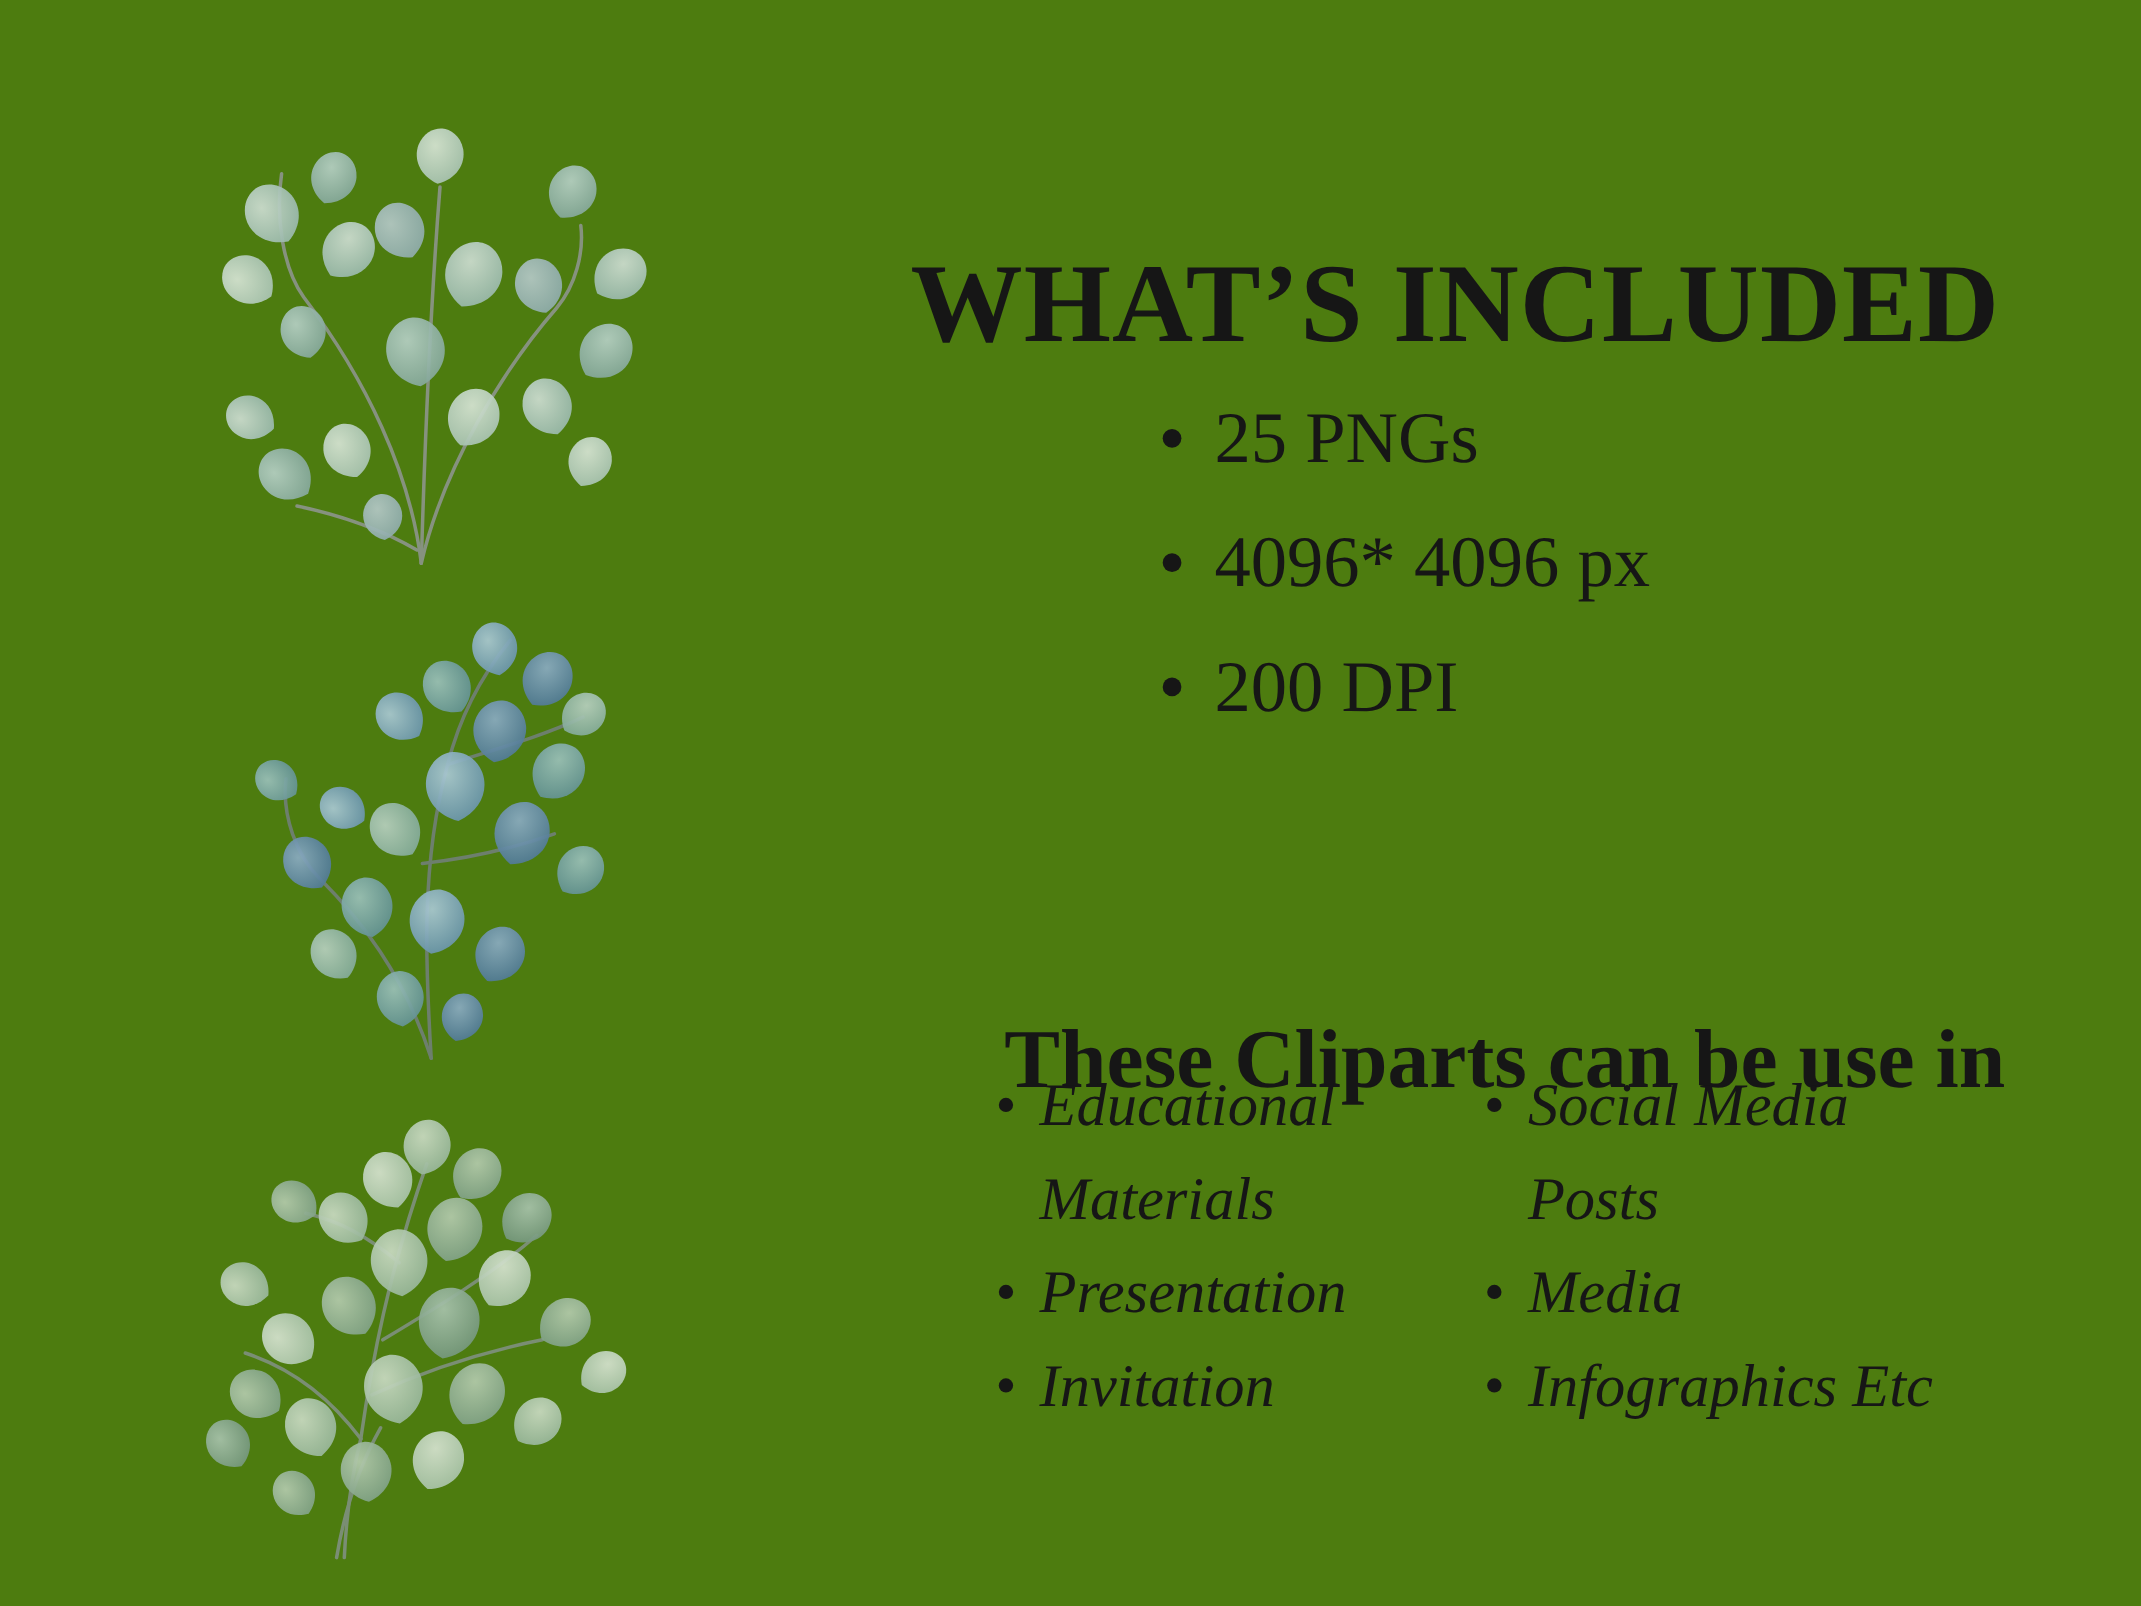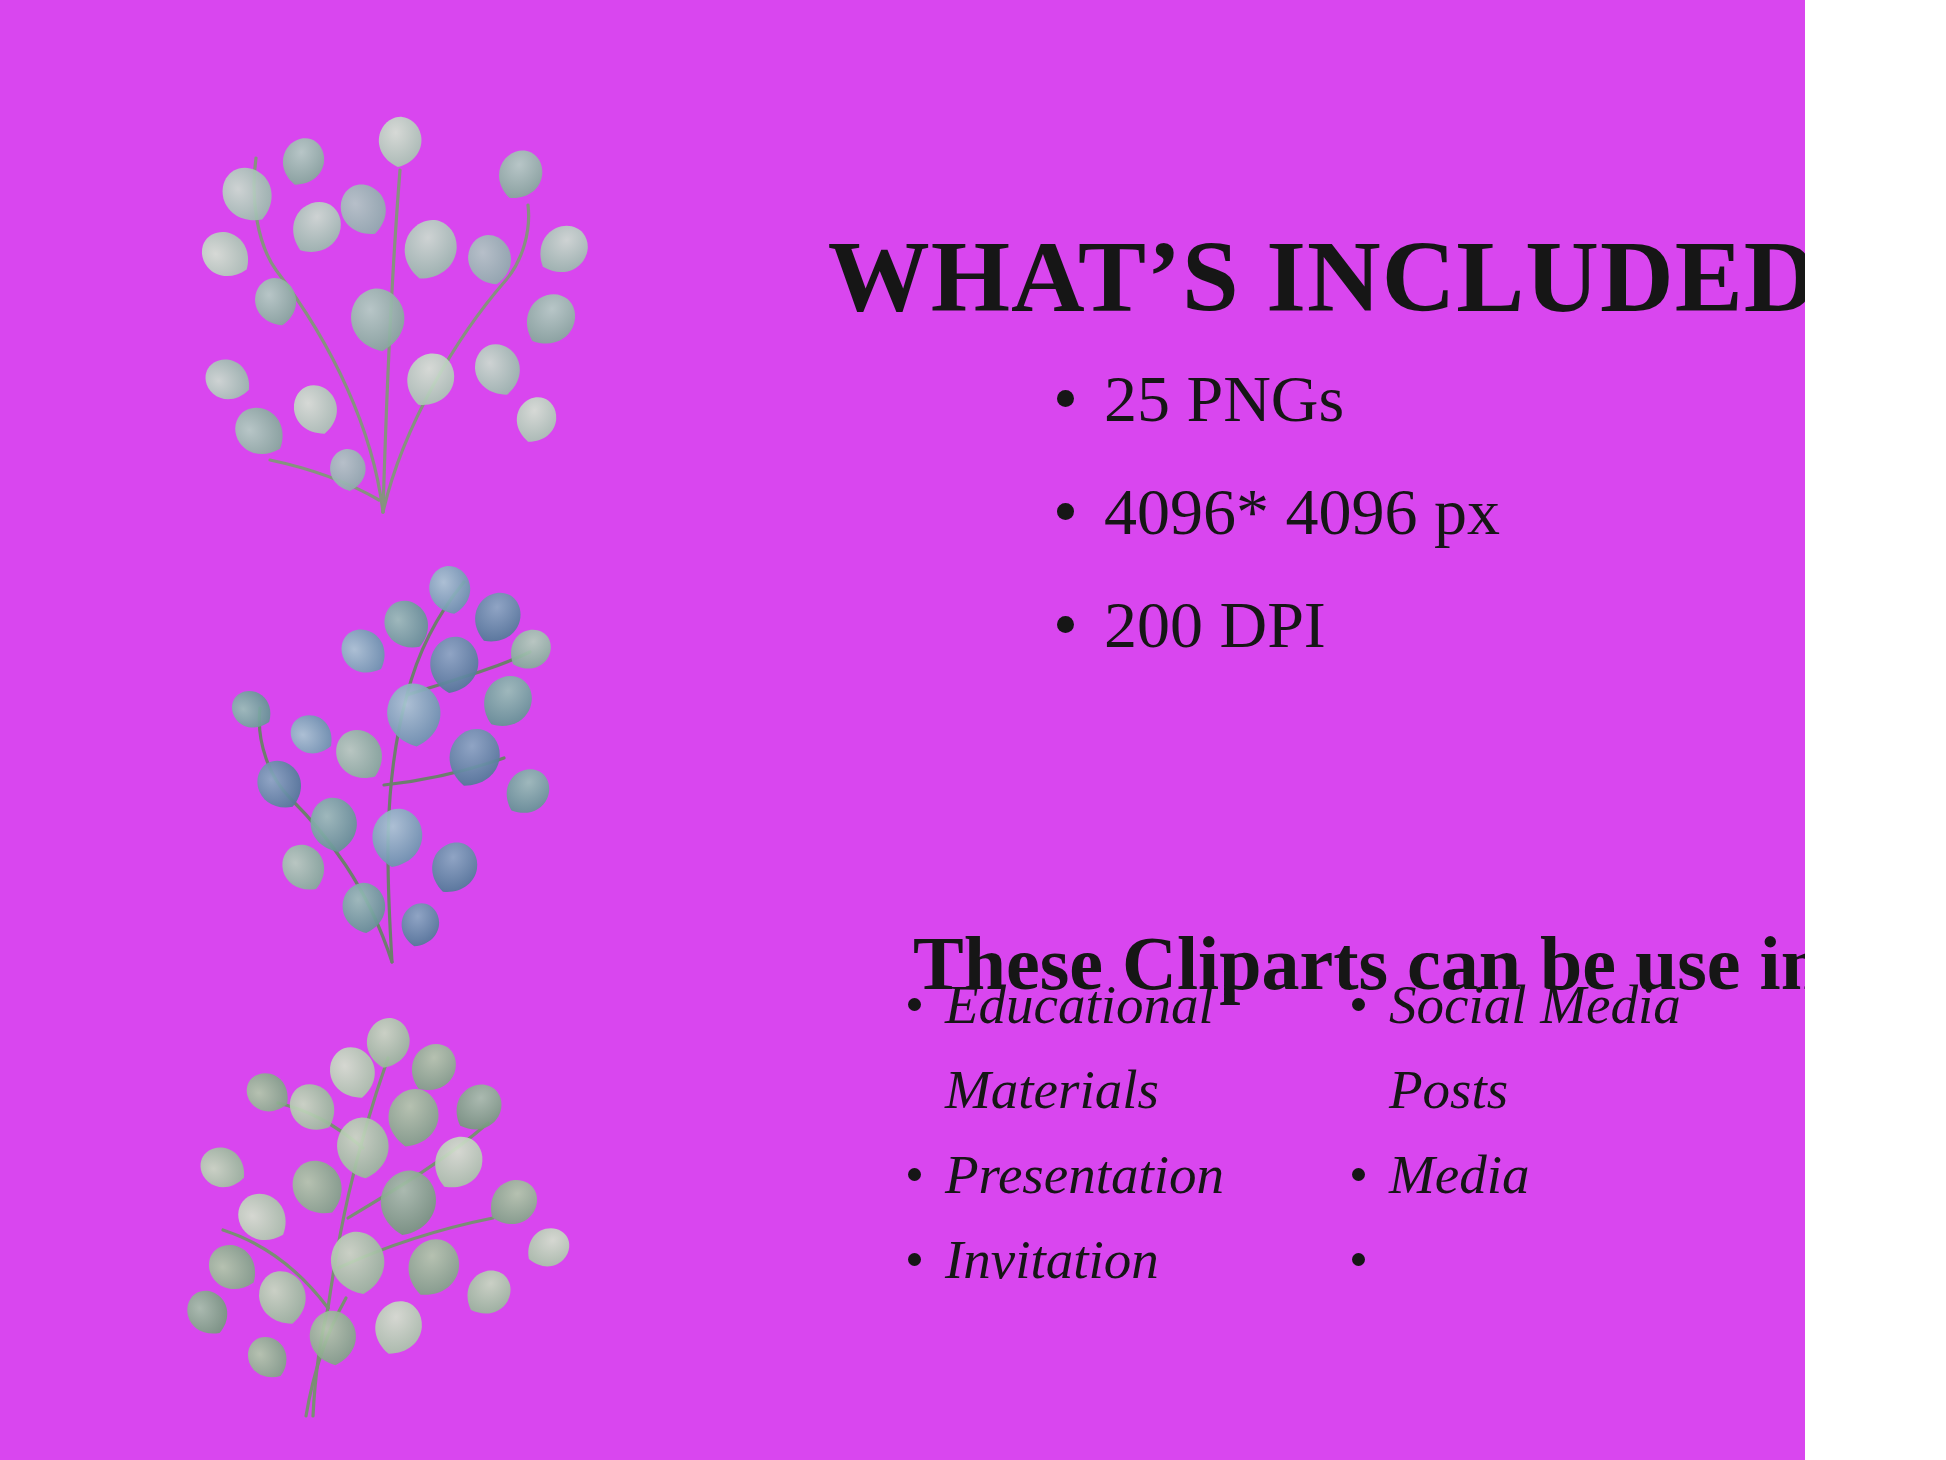--- a/index.html
+++ b/index.html
@@ -1,20 +1,20 @@
 <!DOCTYPE html>
 <html><head>
 <meta charset="utf-8">
 <style>
   html, body { margin: 0; padding: 0; background: #ffffff; }
   .canvas {
     position: relative;
-    width: 1805px;
+    width: 1946px;
     height: 1460px;
-    background: #d946ef;
+    background: #4d7c0f;
     overflow: hidden;
     font-family: "Liberation Serif", serif;
     color: #161616;
   }
 
   
   .page-title {
     position: absolute;
     left: 793px; top: 150px; width: 1060px;
     text-align: center;
@@ -275,16 +275,17 @@
     <li>
       <span class="dot"></span>
       <span class="txt">Social Media Posts</span>
     </li>
     <li>
       <span class="dot"></span>
       <span class="txt">Media</span>
     </li>
     <li>
       <span class="dot"></span>
+      <span class="txt">Infographics Etc</span>
     </li>
   </ul>
 
 </div>
 
 </body></html>

